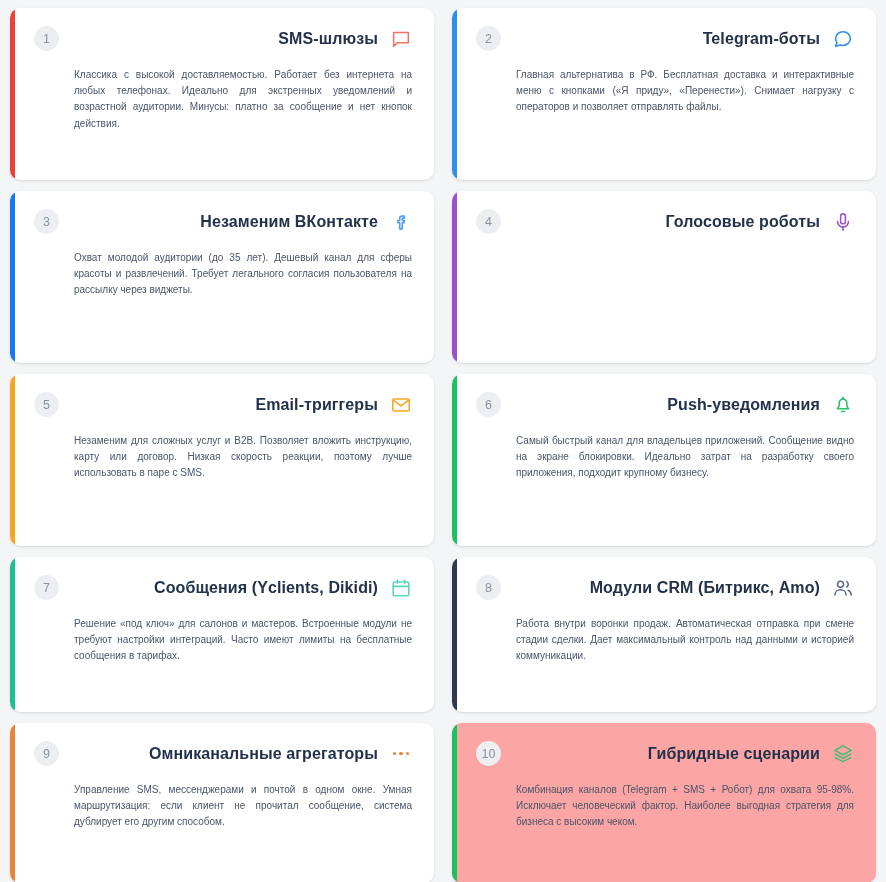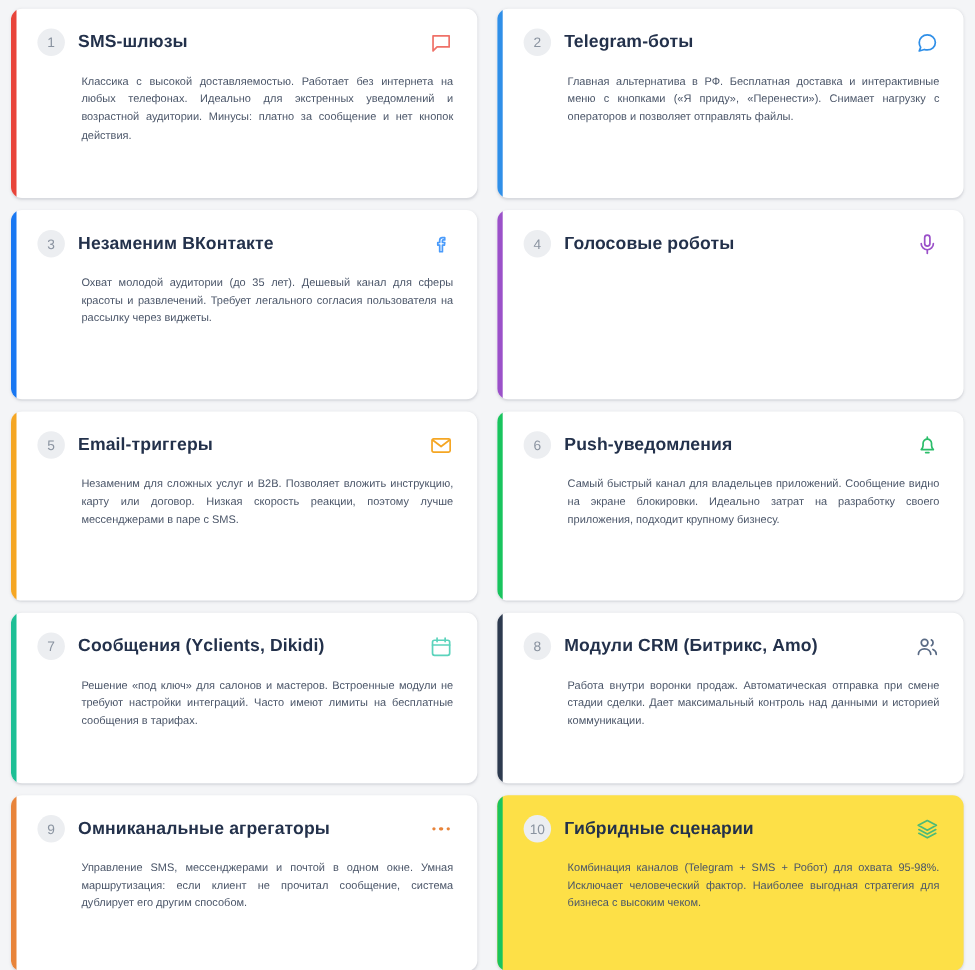--- a/index.html
+++ b/index.html
@@ -63,20 +63,21 @@
     letter-spacing: 0;
   }
 
   .title {
     flex: 1 1 auto;
     font-size: 16px;
     font-weight: bold;
     color: #23314b;
     letter-spacing: 0.1px;
     white-space: nowrap;
+    text-align: right;
   }
 
   .icon {
     flex: 0 0 auto;
     width: 22px;
     height: 22px;
     display: flex;
     align-items: center;
     justify-content: center;
   }
@@ -85,21 +86,21 @@
   .desc {
     font-size: 10px;
     line-height: 1.62;
     color: #4a5568;
     text-align: justify;
     text-justify: inter-word;
     margin-left: 40px;
   }
 
   
-  .card.highlight { background: #fde047; }
+  .card.highlight { background: #fca5a5; }
 
   .dots {
     display: flex;
     gap: 3px;
     align-items: center;
   }
   .dots i {
     width: 3.5px; height: 3.5px; border-radius: 50%;
     background: #e8843a; display: block;
   }
@@ -166,21 +167,21 @@
       <div class="card-head">
         <div class="badge">5</div>
         <div class="title">Email-триггеры</div>
         <div class="icon">
           <svg width="22" height="22" viewBox="0 0 24 24">
             <rect stroke="#f5a623" fill="none" stroke-width="1.7" stroke-linecap="round" stroke-linejoin="round" x="3" y="5.5" width="18" height="13" rx="1.6"></rect>
             <path stroke="#f5a623" fill="none" stroke-width="1.7" stroke-linecap="round" stroke-linejoin="round" d="M3.6 6.6 12 13l8.4-6.4"></path>
           </svg>
         </div>
       </div>
-      <div class="desc">Незаменим для сложных услуг и B2B. Позволяет вложить инструкцию, карту или договор. Низкая скорость реакции, поэтому лучше мессенджерами в паре с SMS.</div>
+      <div class="desc">Незаменим для сложных услуг и B2B. Позволяет вложить инструкцию, карту или договор. Низкая скорость реакции, поэтому лучше использовать в паре с SMS.</div>
     </div>
     <div class="card">
       <div class="accent" style="background: rgb(25, 196, 94);"></div>
       <div class="card-head">
         <div class="badge">6</div>
         <div class="title">Push-уведомления</div>
         <div class="icon">
           <svg width="22" height="22" viewBox="0 0 24 24">
             <path stroke="#2bbd6a" fill="none" stroke-width="1.7" stroke-linecap="round" stroke-linejoin="round" d="M18 16H6c1.2-1.2 1.8-2.2 1.8-4v-2.2A4.2 4.2 0 0 1 12 5.6a4.2 4.2 0 0 1 4.2 4.2V12c0 1.8.6 2.8 1.8 4z"></path>
             <path stroke="#2bbd6a" fill="none" stroke-width="1.7" stroke-linecap="round" stroke-linejoin="round" d="M10.4 19h3.2"></path>

